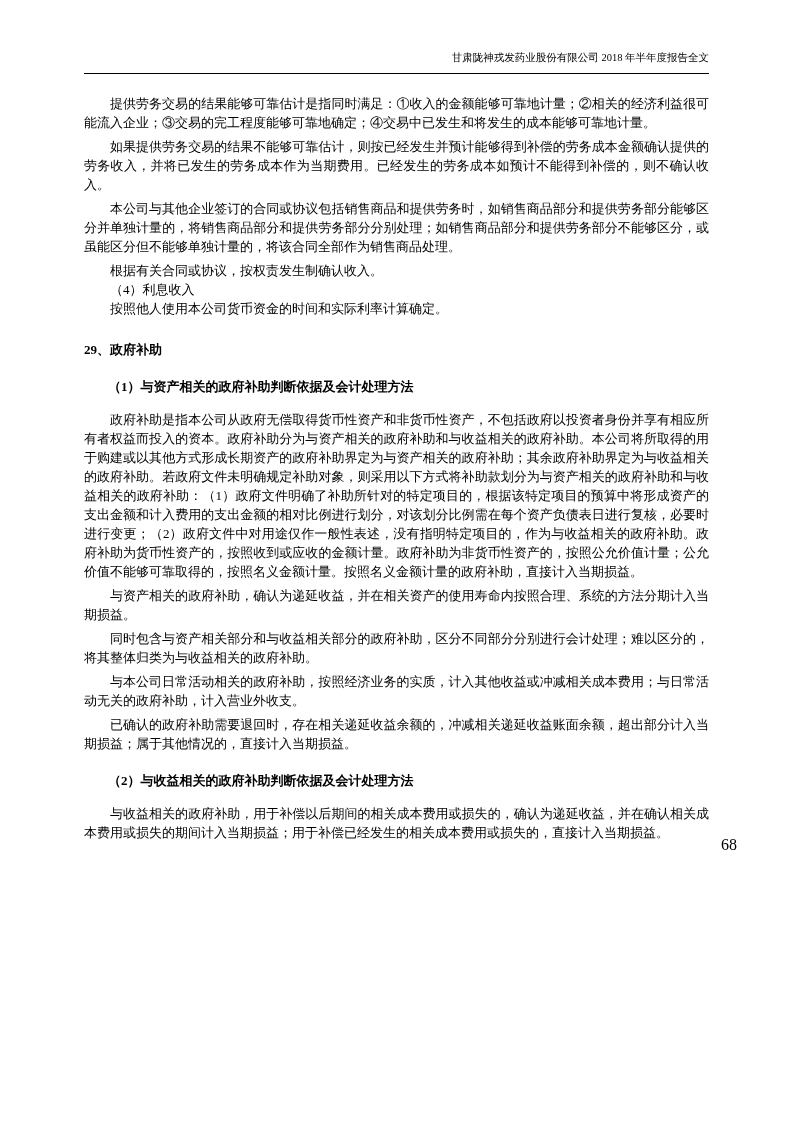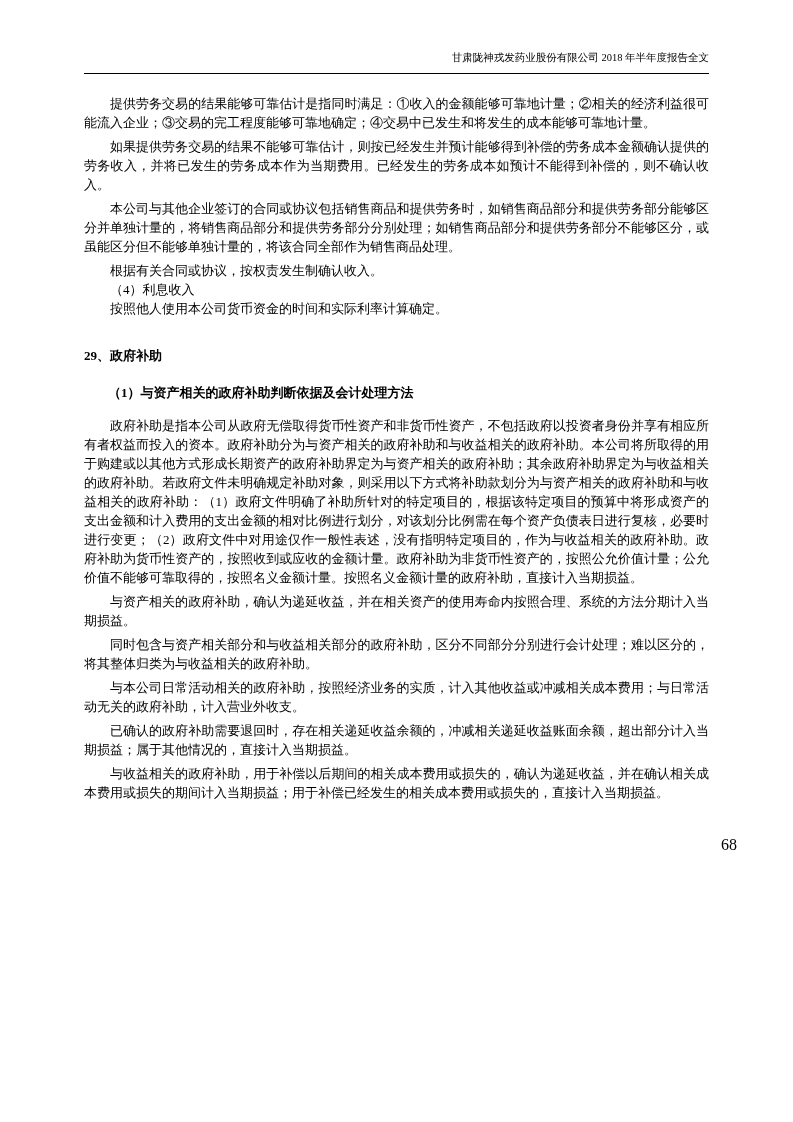--- a/index.html
+++ b/index.html
@@ -38,21 +38,21 @@
     text-indent: 2em;
     margin-bottom: 5px;
   }
   .item {
     text-indent: 2em;
     margin-bottom: 0;
   }
   .h1 {
     font-weight: bold;
     font-size: 13px;
-    margin-top: 28px;
+    margin-top: 22px;
     margin-bottom: 18px;
   }
   .h2 {
     font-weight: bold;
     font-size: 13px;
     margin-top: 14px;
     margin-bottom: 14px;
     margin-left: 24px;
   }
   .h2.gap-top {
@@ -82,18 +82,19 @@
     <p class="item">根据有关合同或协议，按权责发生制确认收入。</p>
     <p class="item">（4）利息收入</p>
     <p class="item">按照他人使用本公司货币资金的时间和实际利率计算确定。</p>
     <h3 class="h1">29、政府补助</h3>
     <h4 class="h2">（1）与资产相关的政府补助判断依据及会计处理方法</h4>
     <p class="para">政府补助是指本公司从政府无偿取得货币性资产和非货币性资产，不包括政府以投资者身份并享有相应所有者权益而投入的资本。政府补助分为与资产相关的政府补助和与收益相关的政府补助。本公司将所取得的用于购建或以其他方式形成长期资产的政府补助界定为与资产相关的政府补助；其余政府补助界定为与收益相关的政府补助。若政府文件未明确规定补助对象，则采用以下方式将补助款划分为与资产相关的政府补助和与收益相关的政府补助：（1）政府文件明确了补助所针对的特定项目的，根据该特定项目的预算中将形成资产的支出金额和计入费用的支出金额的相对比例进行划分，对该划分比例需在每个资产负债表日进行复核，必要时进行变更；（2）政府文件中对用途仅作一般性表述，没有指明特定项目的，作为与收益相关的政府补助。政府补助为货币性资产的，按照收到或应收的金额计量。政府补助为非货币性资产的，按照公允价值计量；公允价值不能够可靠取得的，按照名义金额计量。按照名义金额计量的政府补助，直接计入当期损益。</p>
     <p class="para">与资产相关的政府补助，确认为递延收益，并在相关资产的使用寿命内按照合理、系统的方法分期计入当期损益。</p>
     <p class="para">同时包含与资产相关部分和与收益相关部分的政府补助，区分不同部分分别进行会计处理；难以区分的，将其整体归类为与收益相关的政府补助。</p>
     <p class="para">与本公司日常活动相关的政府补助，按照经济业务的实质，计入其他收益或冲减相关成本费用；与日常活动无关的政府补助，计入营业外收支。</p>
     <p class="para">已确认的政府补助需要退回时，存在相关递延收益余额的，冲减相关递延收益账面余额，超出部分计入当期损益；属于其他情况的，直接计入当期损益。</p>
+    <h4 class="h2 gap-top">（2）与收益相关的政府补助判断依据及会计处理方法</h4>
     <p class="para">与收益相关的政府补助，用于补偿以后期间的相关成本费用或损失的，确认为递延收益，并在确认相关成本费用或损失的期间计入当期损益；用于补偿已经发生的相关成本费用或损失的，直接计入当期损益。</p>
   </div>
 
   <div class="pagenum">68</div>
 
 </div>
 
 </body></html>

